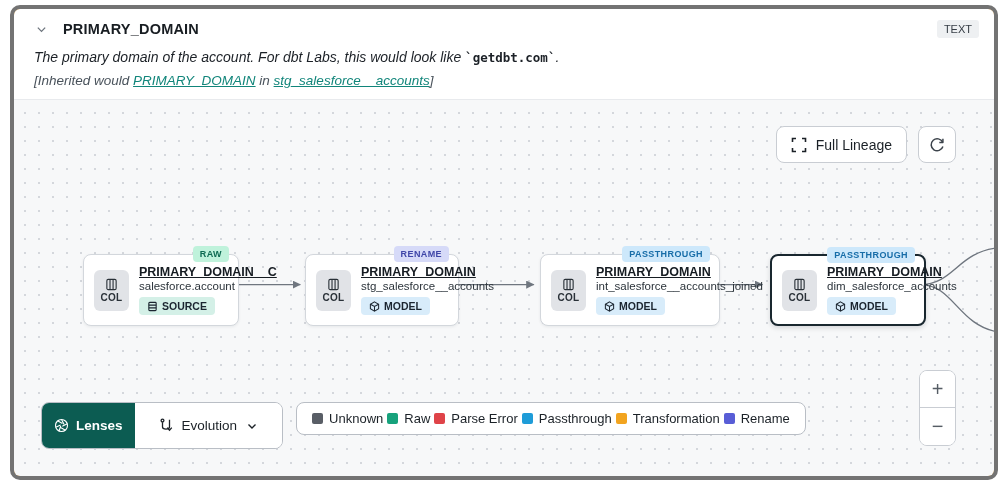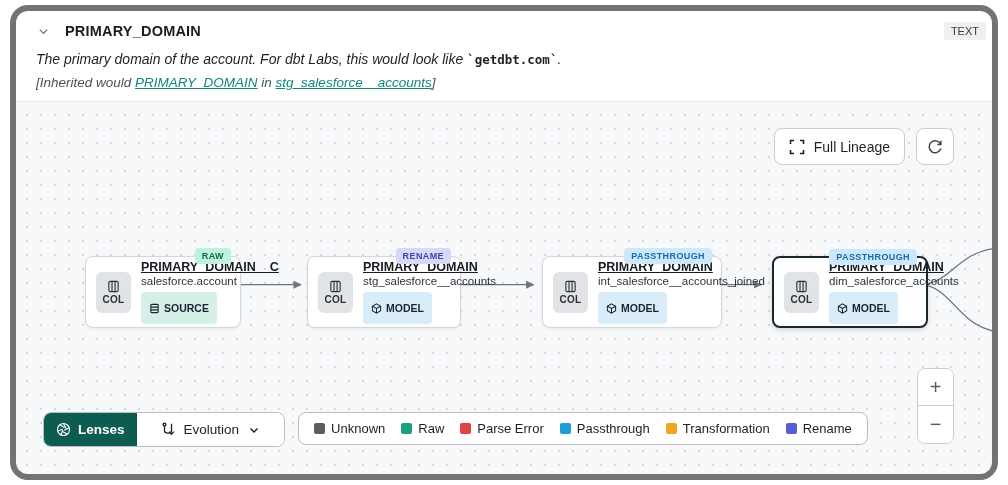--- a/index.html
+++ b/index.html
@@ -1,29 +1,29 @@
 <!DOCTYPE html>
 <html><head>
 <meta charset="utf-8">
 <style>
   * { margin:0; padding:0; box-sizing:border-box; }
   html,body { width:1008px; height:485px; background:#fff; font-family:"Liberation Sans", sans-serif; overflow:hidden; }
 
   .panel {
     position:absolute; left:10px; right:10px; top:5px; bottom:5px;
-    background:#a16207; border:6px solid #737373; border-radius:18px; overflow:hidden;
+    background:#a16207; border:4px solid #737373; border-radius:10px; overflow:hidden;
   }
 
   
   .hdr { position:relative; height:90px; background:#fff; padding:12px 20px 0 20px; }
   .hdr-row { display:flex; align-items:center; gap:14px; }
   .chev-btn { background:none; border:none; color:#6d747d; display:flex; align-items:center; cursor:pointer; padding:2px; }
   .hdr-title { font-size:14.5px; font-weight:700; color:#181d22; letter-spacing:.2px; }
   .type-badge {
-    position:absolute; top:11px; right:6px; background:#eef0f2; color:#363d45;
+    position:absolute; top:11px; right:15px; background:#eef0f2; color:#363d45;
     font-size:11px; font-weight:500; padding:3px 7px; border-radius:3px;
   }
   .desc { margin-top:12px; font-size:14px; font-style:italic; color:#1c2127; }
   .desc code { font-family:"DejaVu Sans Mono", monospace; font-weight:700; font-style:normal; font-size:12.5px; color:#1c2127; }
   .inherited { margin-top:8px; font-size:13.5px; font-style:italic; color:#49525b; }
   .inherited a { color:#11857a; text-decoration:underline; cursor:pointer; }
 
   
   .canvas {
     position:absolute; left:0; right:0; top:90px; bottom:0;
@@ -52,21 +52,21 @@
     display:flex; flex-direction:column; align-items:center; justify-content:center; gap:1px;
     color:#2a3138;
   }
   .col-chip .col-label { font-size:10px; font-weight:600; letter-spacing:.3px; }
 
   .node-body { display:flex; flex-direction:column; margin-left:10px; min-width:0; }
   .node-title { font-size:12.5px; font-weight:700; color:#161c22; white-space:nowrap;text-decoration:underline; }
   .node-sub   { font-size:11.5px; color:#2c343b; margin-top:1px; white-space:nowrap; }
   .kind-chip {
     margin-top:5px; align-self:flex-start; display:flex; align-items:center; gap:4px;
-    font-size:10.5px; font-weight:600; color:#1b2530; padding:10px 8px; border-radius:4px;
+    font-size:10.5px; font-weight:600; color:#1b2530; padding:3px 8px; border-radius:4px;
   }
   .kind-source { background:#d4f0e7; }
   .kind-model  { background:#d8ecfa; }
 
   .tag {
     position:absolute; top:-9px; right:9px; font-size:9px; font-weight:700; letter-spacing:.4px;
     padding:3px 7px; border-radius:4px; text-transform:uppercase;
   }
   .tag-raw         { background:#bff2db; color:#0d6a52; }
   .tag-rename      { background:#d6daf8; color:#3f46a8; }
@@ -86,33 +86,33 @@
     border:1px solid #c9cdd3; border-radius:8px; overflow:hidden;
   }
   .zoom-btn {
     width:100%; height:37px; background:#fff; border:none; font-size:20px; color:#565d65;
     display:flex; align-items:center; justify-content:center; cursor:pointer;
   }
   .zoom-btn:first-child { border-bottom:1px solid #c9cdd3; }
 
   
   .bottom-bar { position:absolute; left:27px; bottom:27px; display:flex; align-items:stretch; gap:13px; }
-  .lens-group { display:flex; border:1px solid #b9bec5; border-radius:8px; overflow:hidden; background:#fff; height:35px; }
+  .lens-group { display:flex; border:1px solid #b9bec5; border-radius:8px; overflow:hidden; background:#fff; height:47px; }
   .lenses-btn {
     background:#0c5c52; color:#fff; border:none; display:flex; align-items:center; gap:7px;
     padding:0 12px; font-size:13.5px; font-weight:600; cursor:pointer;
   }
   .lens-select {
     background:#fff; border:none; display:flex; align-items:center; gap:9px; padding:0 24px;
     font-size:13.5px; font-weight:500; color:#1b2127; cursor:pointer;
   }
 
   .legend {
     background:#fff; border:1px solid #b9bec5; border-radius:8px; height:33px;
-    display:flex; align-items:center; gap:16px; padding:0 15px;
+    display:flex; align-items:center; gap:4px; padding:0 15px;
   }
   .legend-item { display:flex; align-items:center; gap:6px; font-size:13px; font-weight:500; color:#1b2127; }
   .legend-swatch { width:11px; height:11px; border-radius:2px; display:inline-block; }
 </style>
 </head>
 <body>
 
 <div class="panel">
 
   <div class="hdr">

